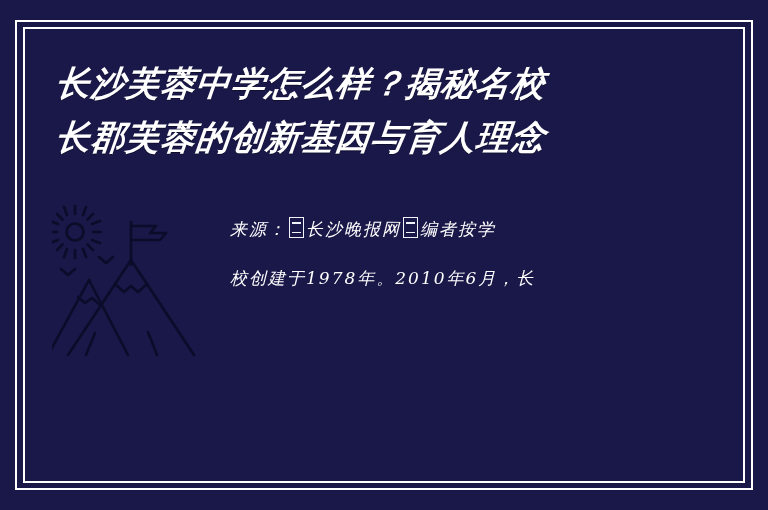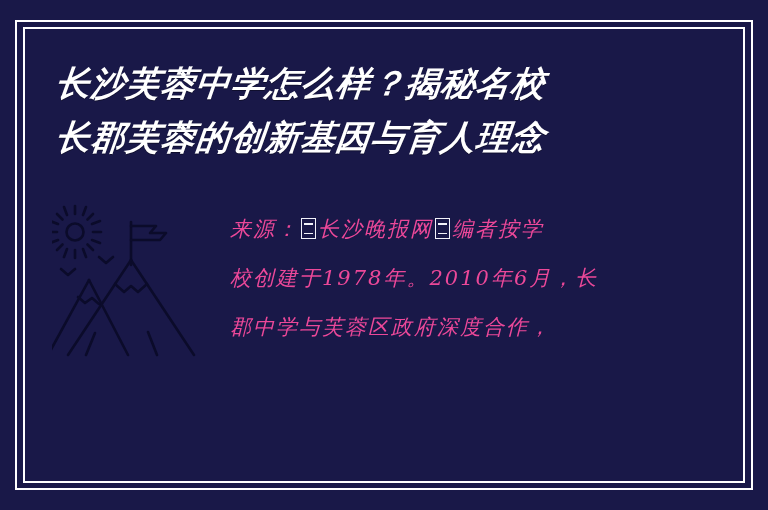--- a/index.html
+++ b/index.html
@@ -67,22 +67,22 @@
   .illustration svg { display: block; }
 
   
   .body-block {
     position: absolute;
     left: 230px;
     top: 205px;
     width: 452px;
   }
   .body-line {
-    color: #ec4899;
-    font-size: 21px;
+    color: #ffffff;
+    font-size: 17px;
     line-height: 49px;
     font-family: "DejaVu Serif", "Liberation Serif", serif;
     font-style: italic;
     letter-spacing: 2px;
     white-space: nowrap;
   }
   
   .tofu {
     display: inline-block;
     width: 15px;
@@ -162,16 +162,15 @@
         <path d="M37 88 L-4 163"></path>
         <path d="M26 105 L33 111 L40 106 L47 112"></path>
         <line x1="43" y1="141" x2="34" y2="163"></line>
       </g>
     </svg>
   </div>
 
   <div class="body-block">
     <div class="body-line"><span>来源：</span><span class="tofu"></span><span>长沙晚报网</span><span class="tofu"></span><span>编者按学</span></div>
     <div class="body-line"><span>校创建于1978年。2010年6月，长</span></div>
-    <div class="body-line"><span>郡中学与芙蓉区政府深度合作，</span></div>
   </div>
 
 </div>
 
 </body></html>

